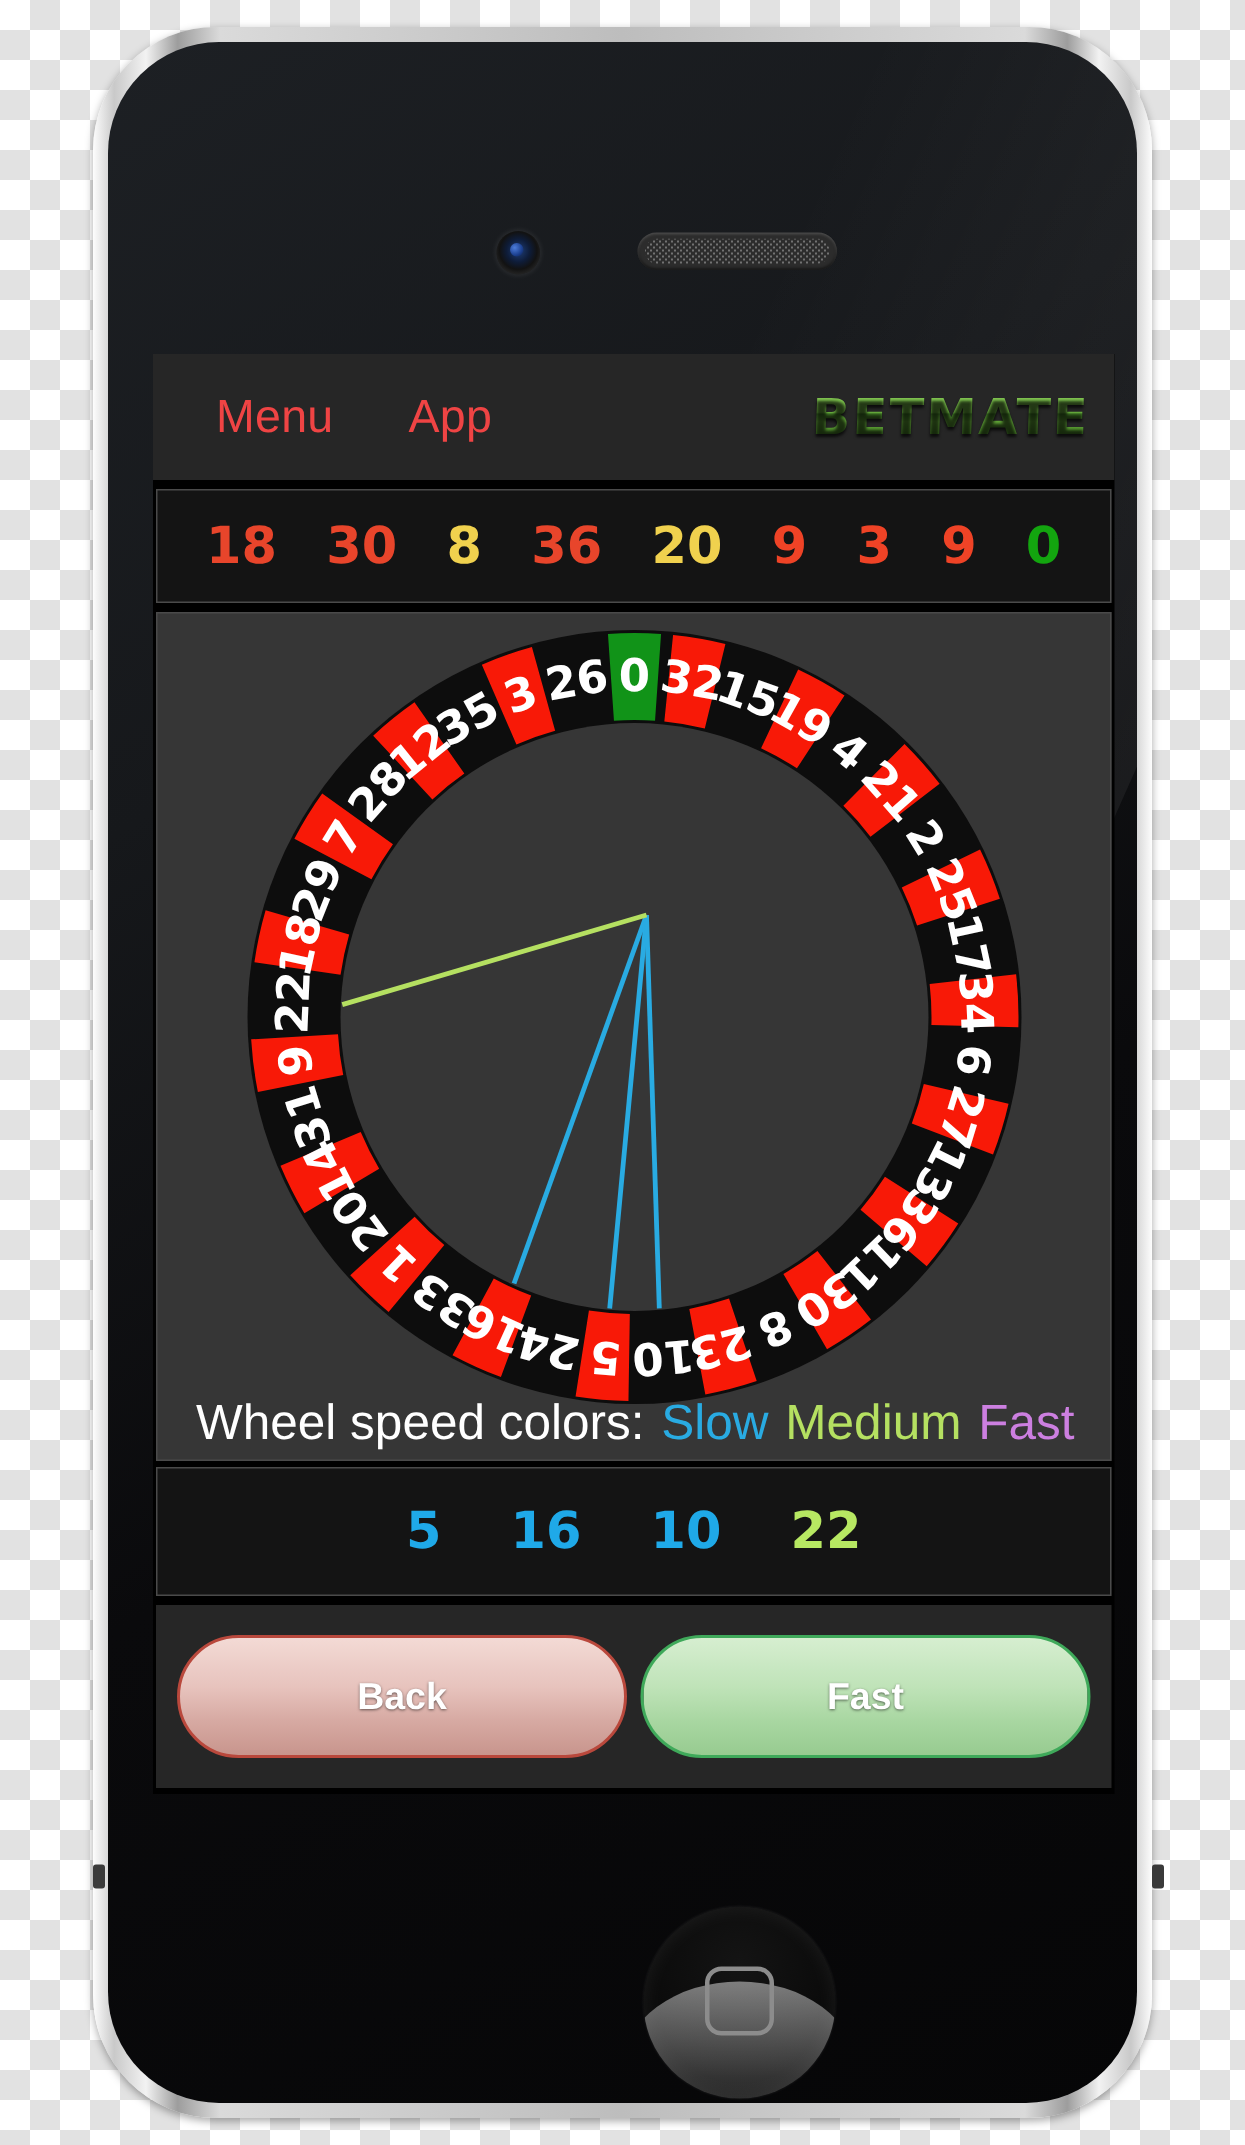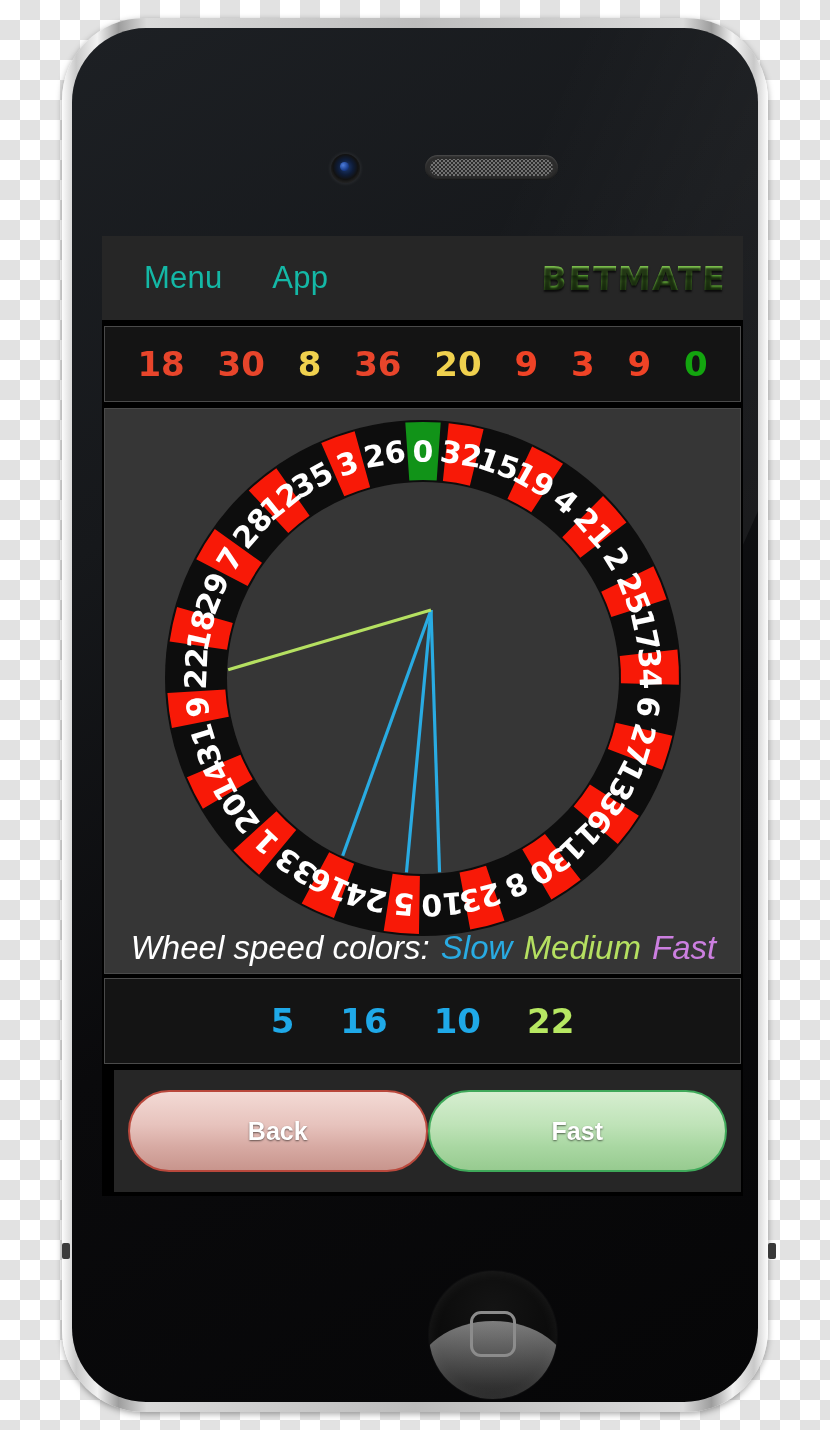--- a/index.html
+++ b/index.html
@@ -84,21 +84,21 @@
     position:absolute;left:102px;top:236px;width:641px;height:960px;
     background:#000;overflow:hidden;
   }
 
   
   #app-header{
     height:84px;background:#262626;display:flex;align-items:center;
     box-sizing:border-box;padding:0 12px 0 42px;position:relative;
   }
   .nav-link{
-    color:#14b8a6;font-size:31px;letter-spacing:.2px;margin-right:50px;cursor:pointer;
+    color:#ef4444;font-size:31px;letter-spacing:.2px;margin-right:50px;cursor:pointer;
   }
   #brand-logo{
     position:absolute;right:18px;top:50%;transform:translateY(-50%);
     font-size:33px;font-weight:bold;letter-spacing:1.5px;
     font-family:"DejaVu Sans",sans-serif;
     color:#5e9e34;
     background:linear-gradient(180deg,#8fd15c 0%,#6cb33f 42%,#3f7a24 45%,#63a838 58%,#2f6318 100%);
     -webkit-background-clip:text;background-clip:text;-webkit-text-fill-color:transparent;
     text-shadow:0 2px 2px rgba(0,0,0,.7);
     transform:translateY(-50%) scaleX(1.02) skewX(-2deg);
@@ -117,37 +117,37 @@
   
   #wheel-panel{
     margin:6px 2px 0 2px;background:#363636;border:1px solid #4a4a4a;box-sizing:border-box;
     height:566px;position:relative;
   }
   #wheel-wrap{position:absolute;left:50%;top:4px;transform:translateX(-50%);width:530px;height:530px;}
   #wheel-svg{display:block;width:530px;height:530px;}
 
   #speed-legend{
     position:absolute;left:0;right:0;bottom:6px;text-align:center;
-    font-size:33px;color:#ffffff;white-space:nowrap;font-style:italic;
+    font-size:33px;color:#ffffff;white-space:nowrap;
   }
   #speed-legend span{margin-left:2px;}
 
   
   #predictions-strip{
     margin:4px 2px 0 2px;height:86px;background:#141414;
     border:1px solid #4a4a4a;box-sizing:border-box;
     display:flex;align-items:center;justify-content:center;
   }
   .prediction-num{
     font-size:34px;font-weight:bold;font-family:"DejaVu Sans",sans-serif;margin:0 23px;
   }
 
   
   #button-bar{
-    margin:6px 2px 0 12px;height:122px;background:#262626;
+    margin:6px 2px 0 2px;height:122px;background:#262626;
     display:flex;align-items:center;justify-content:space-between;padding:0 14px;
     box-sizing:border-box;
   }
   .nav-button{
     width:300px;height:82px;border-radius:41px;box-sizing:border-box;
     display:flex;align-items:center;justify-content:center;
     font-size:25px;font-weight:bold;color:#ffffff;
     text-shadow:0 1px 2px rgba(0,0,0,.55);cursor:pointer;
   }
   #back-button{

